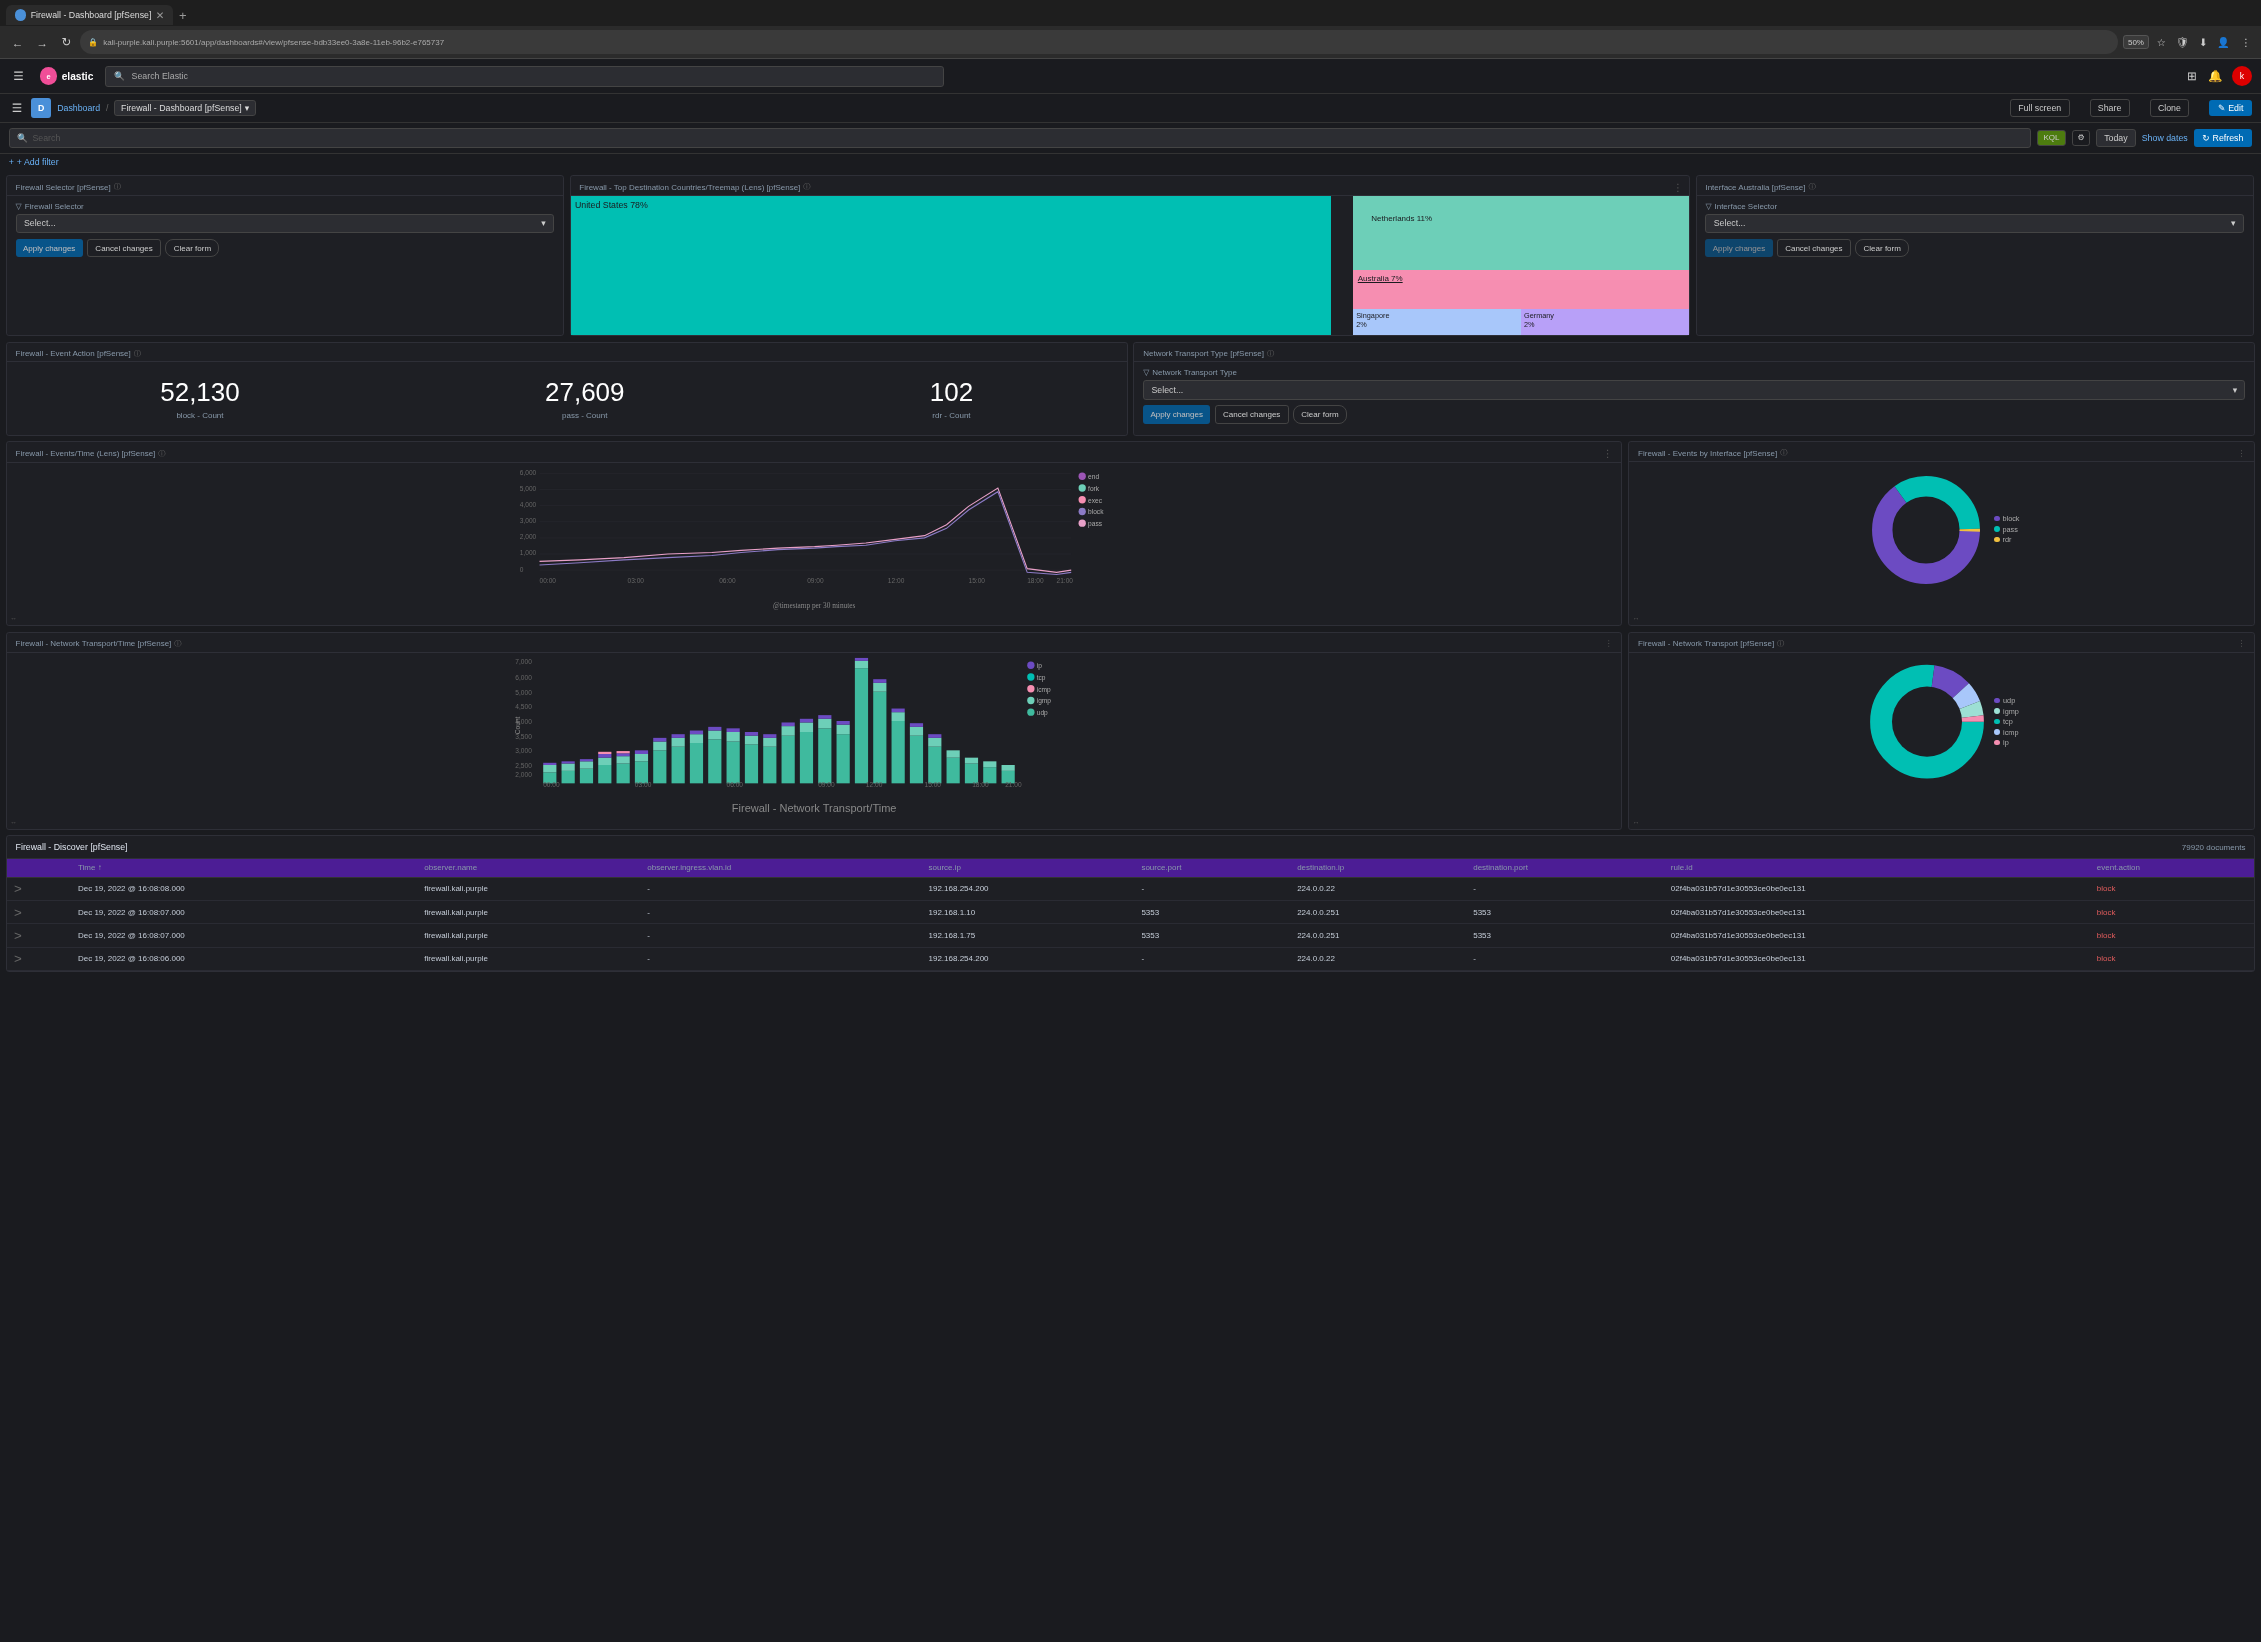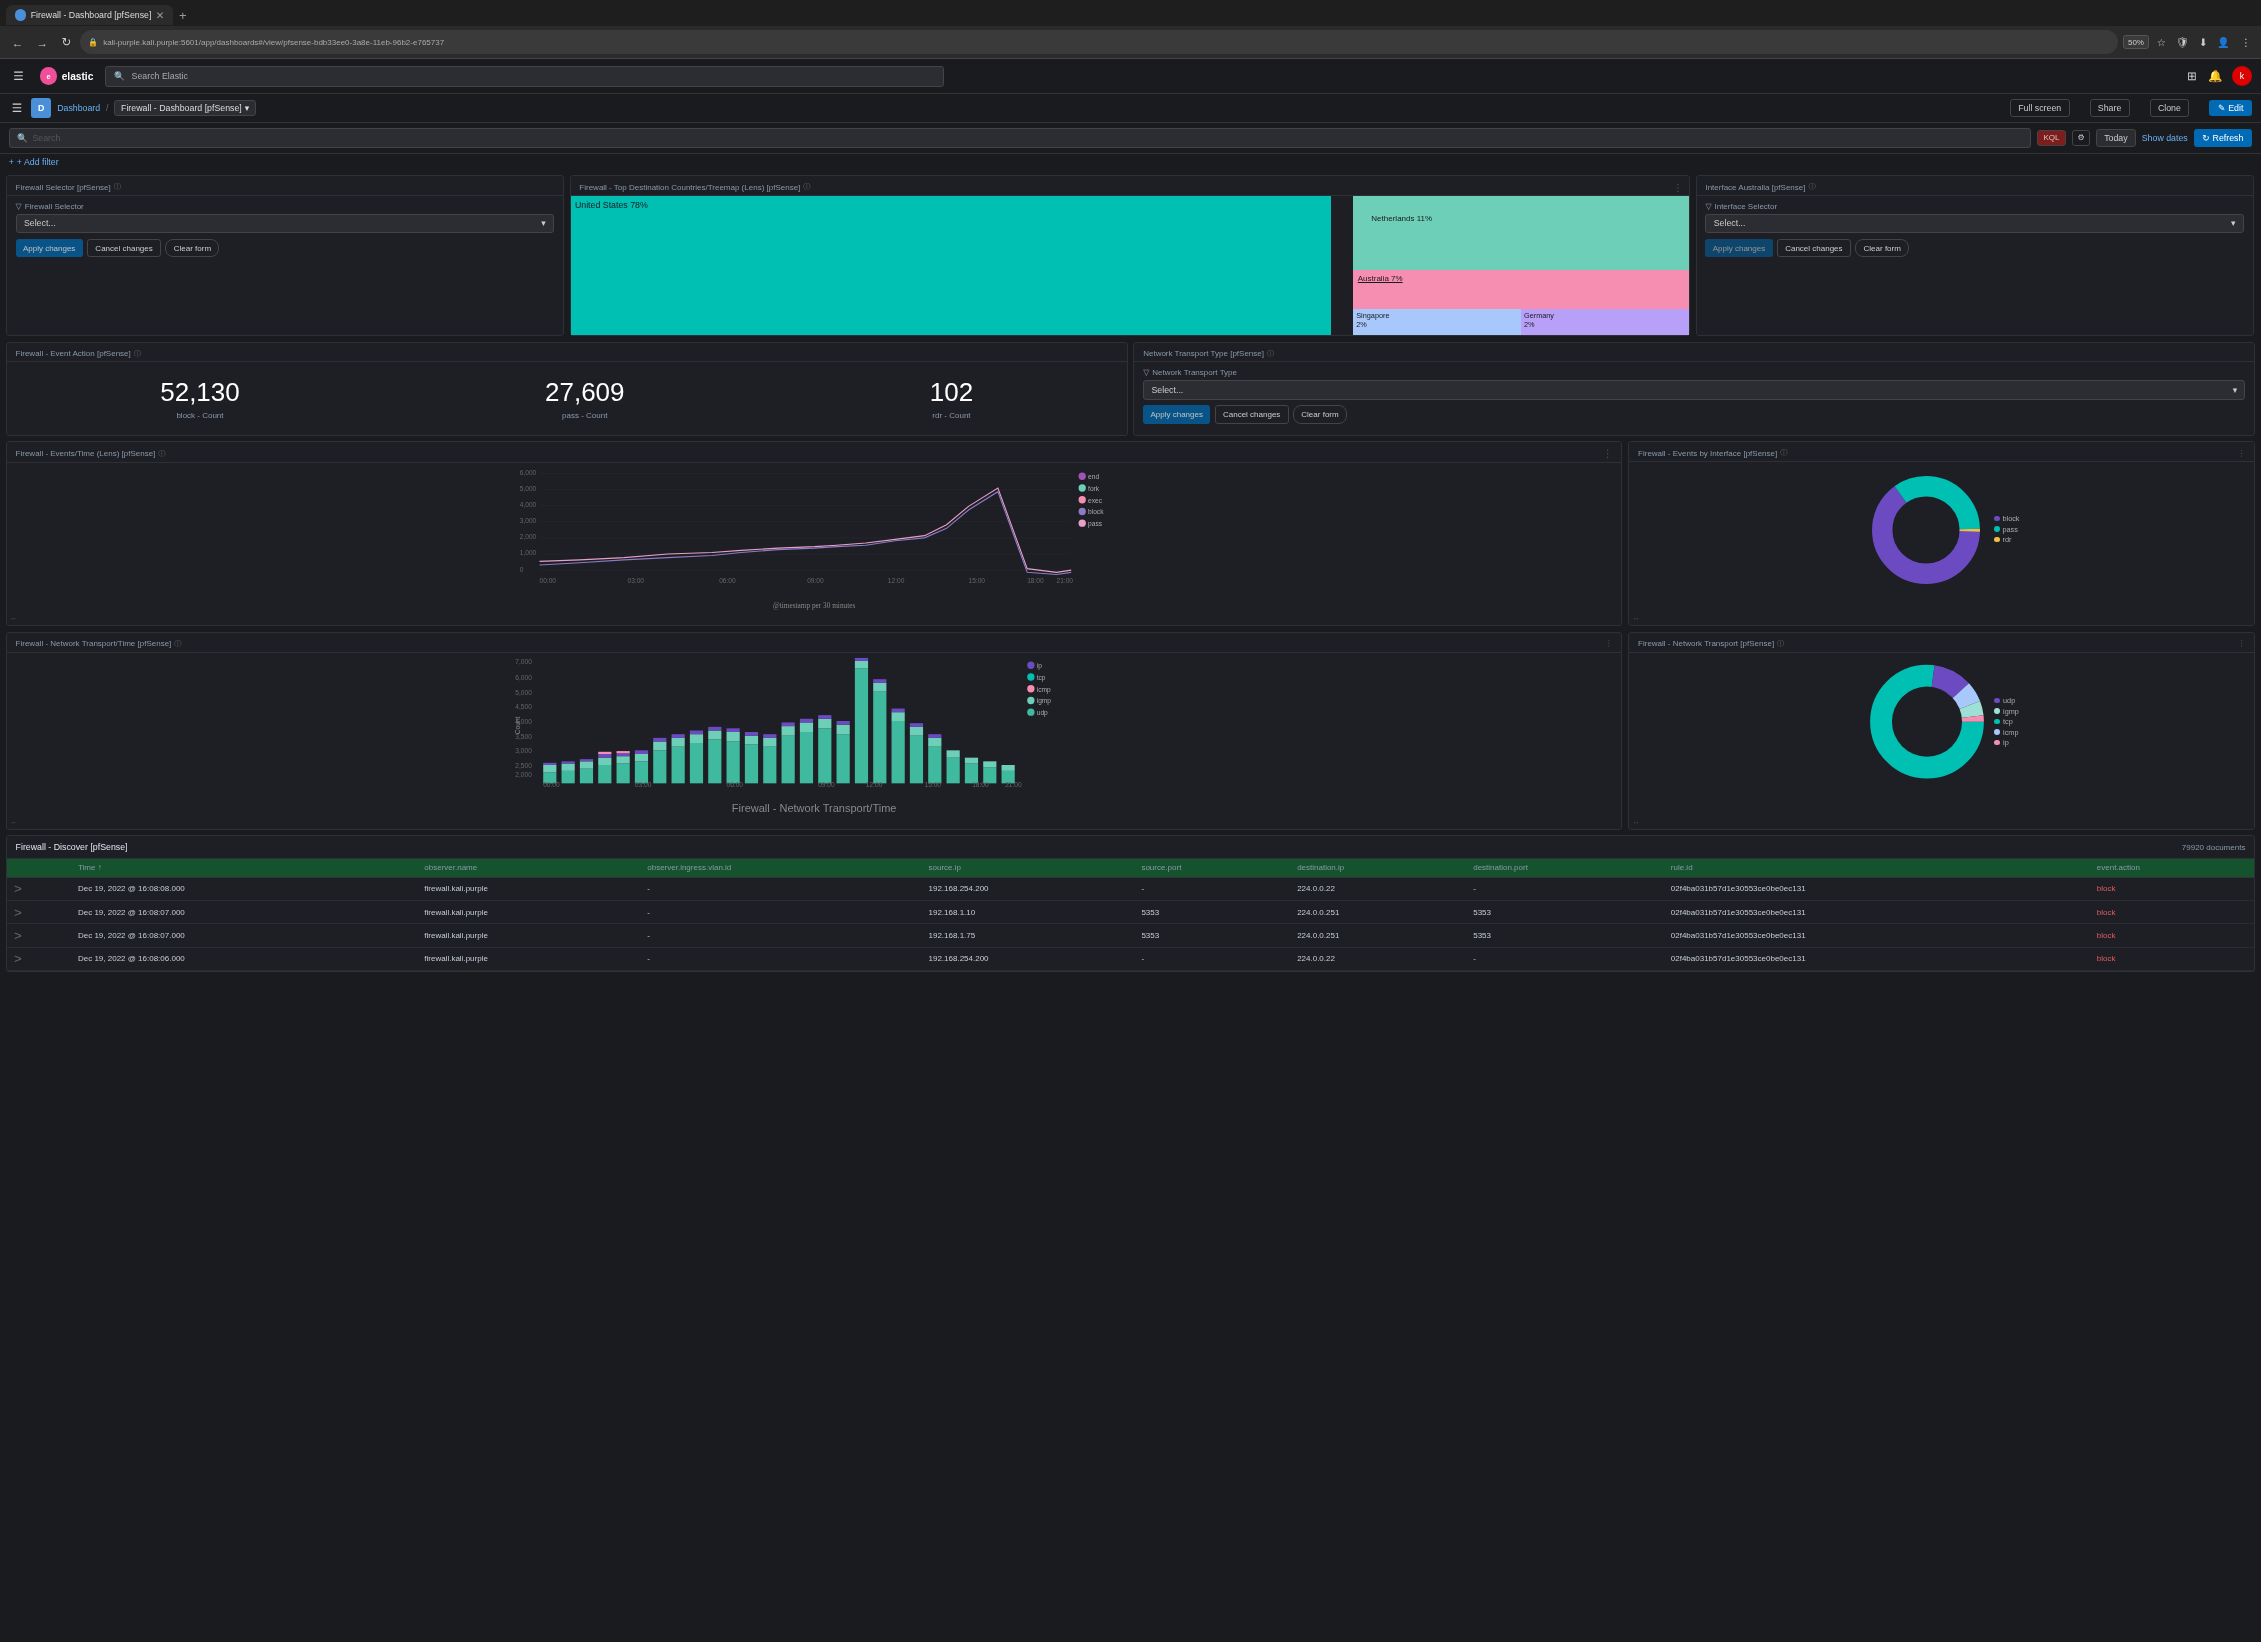--- a/index.html
+++ b/index.html
@@ -34,21 +34,21 @@
     .breadcrumb-item { color: #69b1f5; font-size: 8.8px; cursor: pointer; }
     .breadcrumb-sep { color: #666; font-size: 8.8px; }
     .breadcrumb-current { background: #2c2d32; border: 0.7px solid #444; border-radius: 2.9px; padding: 2.2px 5.8px; font-size: 8.8px; color: #ddd; display: flex; align-items: center; gap: 2.9px; }
     .breadcrumb-right { margin-left: auto; display: flex; align-items: center; gap: 20px; }
     .btn-outline { background: none; border: 0.7px solid #444; border-radius: 2.9px; padding: 2.9px 7.3px; color: #ccc; cursor: pointer; font-size: 8.8px; }
     .btn-filled { background: #006bb4; border: none; border-radius: 2.9px; padding: 2.9px 8.8px; color: #fff; cursor: pointer; font-size: 8.8px; display: flex; align-items: center; gap: 2.9px; }
 
     
     .filter-bar { background: #1a1b1f; border-bottom: 0.7px solid #333; display: flex; align-items: center; padding: 4.4px 8.8px; gap: 5.8px; }
     .search-box { flex: 1; background: #2c2d32; border: 0.7px solid #444; border-radius: 2.9px; padding: 4.4px 7.3px; color: #aaa; font-size: 8.8px; display: flex; align-items: center; gap: 4.4px; }
-    .kql-badge { background: #7f1d1d; border: 0.7px solid #444; border-radius: 2.9px; padding: 2.2px 5.8px; font-size: 8px; color: #ccc; cursor: pointer; }
+    .kql-badge { background: #4d7c0f; border: 0.7px solid #444; border-radius: 2.9px; padding: 2.2px 5.8px; font-size: 8px; color: #ccc; cursor: pointer; }
     .time-badge { background: #2c2d32; border: 0.7px solid #444; border-radius: 2.9px; padding: 2.9px 7.3px; font-size: 8.8px; color: #ccc; cursor: pointer; }
     .show-dates-btn { background: none; border: none; color: #69b1f5; cursor: pointer; font-size: 8.8px; }
     .refresh-btn { background: #006bb4; border: none; border-radius: 2.9px; padding: 3.7px 8.8px; color: #fff; cursor: pointer; font-size: 8.8px; display: flex; align-items: center; gap: 2.9px; }
 
     .add-filter { color: #69b1f5; font-size: 8.8px; cursor: pointer; display: flex; align-items: center; gap: 2.9px; padding: 2.9px 8.8px; }
 
     
     .dashboard { background: #1a1b1f; padding: 5.8px; }
 
     
@@ -83,21 +83,21 @@
     .stat-label { font-size: 8px; color: #8899aa; margin-top: 2.9px; }
     .legend-item { display: flex; align-items: center; gap: 2.9px; margin-bottom: 1.5px; color: #aaa; }
     .legend-dot { width: 5.8px; height: 5.8px; border-radius: 50%; }
     .chart-axis-label { font-size: 6.6px; color: #666; text-align: center; margin-top: 1.5px; }
 
     
     .discover-panel { background: #1e1f24; border: 0.7px solid #2e2f37; border-radius: 2.9px; margin-bottom: 5.8px; }
     .discover-header { padding: 5.8px 8.8px; border-bottom: 0.7px solid #2e2f37; display: flex; align-items: center; justify-content: space-between; }
     .discover-count { font-size: 8px; color: #8899aa; }
     table { width: 100%; border-collapse: collapse; font-size: 8px; }
-    thead th { background: #14532d; padding: 4.4px 7.3px; text-align: left; color: #8899aa; border-bottom: 0.7px solid #333; font-weight: 500; white-space: nowrap; }
+    thead th { background: #4c1d95; padding: 4.4px 7.3px; text-align: left; color: #8899aa; border-bottom: 0.7px solid #333; font-weight: 500; white-space: nowrap; }
     tbody tr { border-bottom: 0.7px solid #2a2b33; }
     tbody td { padding: 3.7px 7.3px; color: #c5cdd8; white-space: nowrap; }
     .expand-btn { color: #666; cursor: pointer; background: none; border: none; }
     .event-block { color: #e05c5c; }
 
     
     .panel-corner-icon { position: absolute; bottom: 2.9px; left: 2.9px; color: #555; font-size: 7.3px; cursor: pointer; }
     .panel-menu-icon { position: absolute; top: 5.8px; right: 5.8px; color: #555; font-size: 10.2px; cursor: pointer; }
 
     

